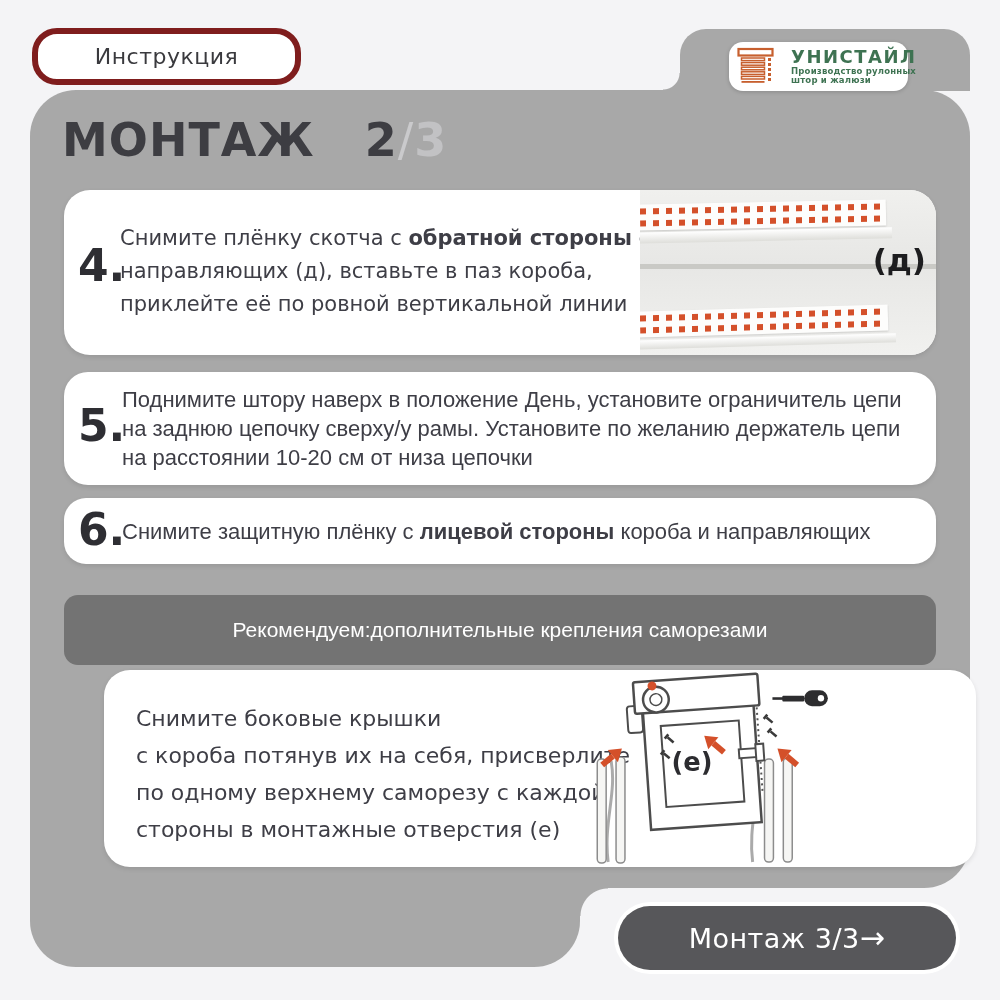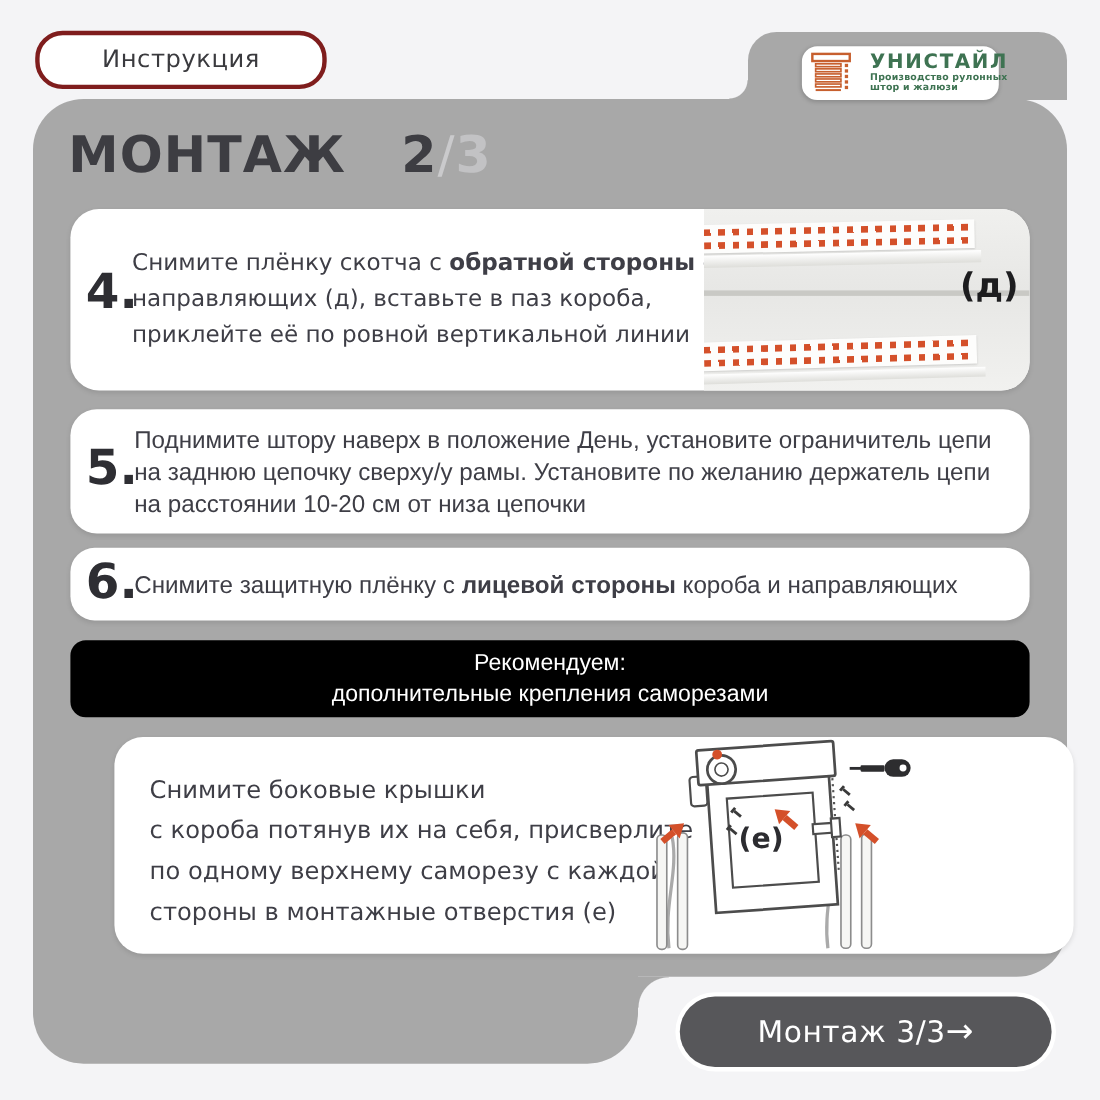--- a/index.html
+++ b/index.html
@@ -2,21 +2,21 @@
 <html><head>
 <meta charset="utf-8">
 <style>
   html,body{margin:0;padding:0;}
   body{width:1000px;height:1000px;position:relative;background:#f4f4f6;
        font-family:"DejaVu Sans",sans-serif;overflow:hidden;color:#3e3e46;}
   .abs{position:absolute;}
 
   
   .badge{left:32px;top:28px;width:257px;height:45px;background:#ffffff;
-         border:4px solid #7f1d1d;border-radius:25px;display:flex;align-items:center;
+         border:6px solid #7f1d1d;border-radius:25px;display:flex;align-items:center;
          justify-content:center;font-size:22px;color:#3a3a3e;letter-spacing:.5px;}
 
   
   .gray-main{left:30px;top:90px;width:940px;height:798px;background:#a8a8a8;
              border-radius:46px 46px 46px 0;}
   .gray-top-tab{left:680px;top:29px;width:290px;height:62px;background:#a8a8a8;
                 border-radius:26px 26px 0 0;}
   .gray-fillet-top{left:663px;top:73px;width:17px;height:17px;
                 background:radial-gradient(circle 17px at 0 0,rgba(0,0,0,0) 16px,#a8a8a8 17px);}
   .gray-bottom-tab{left:30px;top:887px;width:550px;height:80px;background:#a8a8a8;
@@ -61,22 +61,22 @@
   .tape{position:absolute;left:-4px;height:26px;background:#fdfdfc;
         box-shadow:0 1px 2px rgba(0,0,0,.15);}
   .tape:before,.tape:after{content:"";position:absolute;left:4px;right:4px;height:6px;
         background:repeating-linear-gradient(90deg,#d4502a 0 6px,rgba(0,0,0,0) 6px 13px);}
   .tape:before{top:4px;} .tape:after{bottom:4px;}
   .rail{position:absolute;left:-4px;background:linear-gradient(180deg,#ffffff,#dededa);}
   .groove{position:absolute;left:0;width:100%;height:5px;background:#c9c9c5;}
   .photo-label{position:absolute;right:10px;top:52px;font-size:31px;font-weight:700;color:#1d1d1f;}
 
   
-  .banner{left:64px;top:582px;width:872px;height:70px;background:#000000;border-radius:14px;
-          display:flex;flex-direction:column;align-items:center;justify-content:center;
+  .banner{left:64px;top:595px;width:872px;height:70px;background:#737373;border-radius:14px;
+          display:flex;flex-direction:row;align-items:center;justify-content:center;
           font-family:"Liberation Sans",sans-serif;font-size:21px;line-height:28px;color:#ffffff;}
 
   
   .diagram{position:absolute;left:489px;top:2px;width:250px;height:193px;}
 
   
   .next-btn{left:618px;top:906px;width:338px;height:64px;background:#57575a;border-radius:32px;
             box-shadow:0 0 0 4px #ffffff;display:flex;align-items:center;justify-content:center;
             color:#ffffff;font-size:27px;letter-spacing:.5px;cursor:pointer;}
   .next-btn .arr{font-size:30px;line-height:1;}

